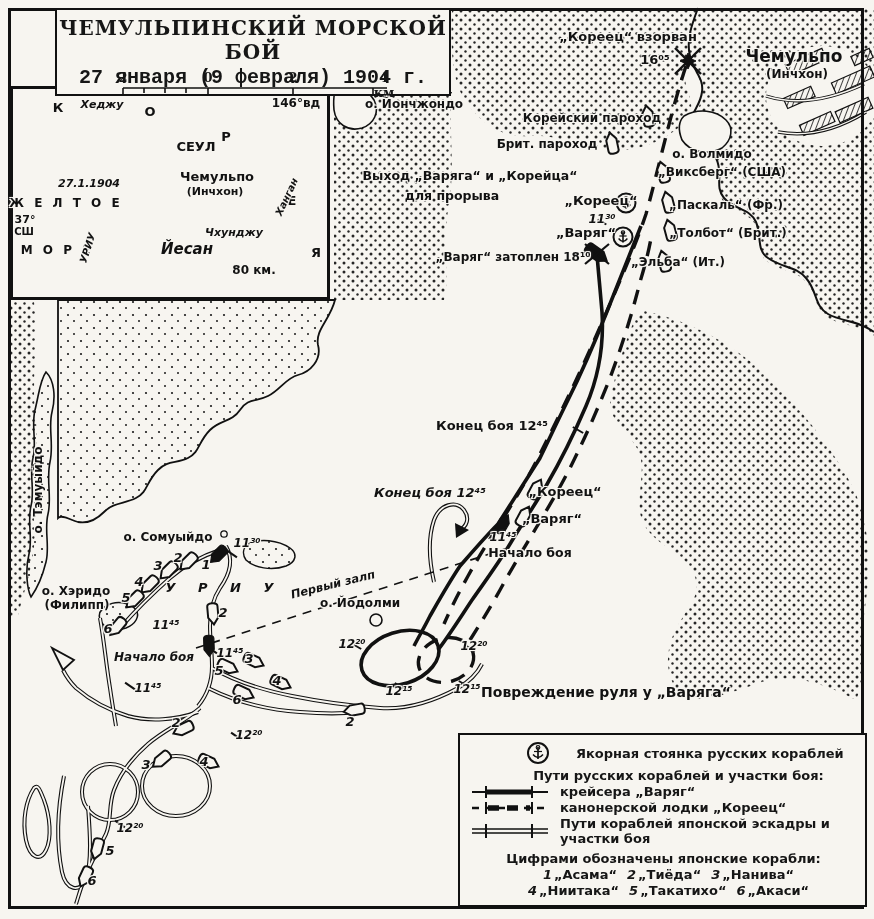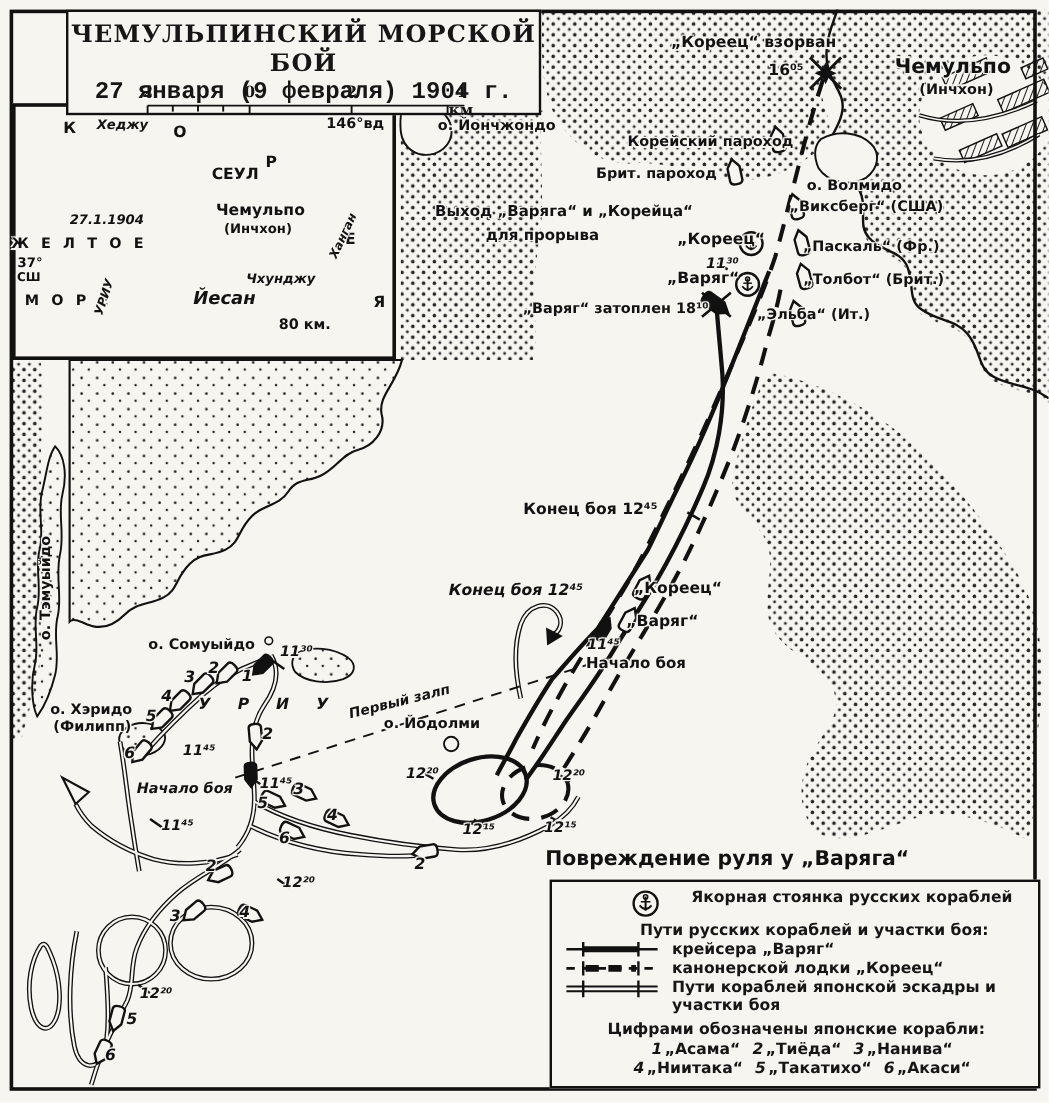--- a/index.html
+++ b/index.html
@@ -18,21 +18,21 @@
   .insetbox{position:absolute;left:10px;top:86px;width:320px;height:214px;background:#f7f5f0;
             border:3px solid #111;box-sizing:border-box;z-index:4;}
   
   #labels{position:absolute;left:0;top:0;width:874px;height:919px;z-index:6;pointer-events:none;}
   .map-label{position:absolute;transform:translate(-50%,-50%);font-weight:bold;white-space:nowrap;
              color:#121212;line-height:1;
              text-shadow:-1px -1px 0 #f7f5f0,1px -1px 0 #f7f5f0,-1px 1px 0 #f7f5f0,1px 1px 0 #f7f5f0,0 0 3px #f7f5f0;}
   
   .legend{position:absolute;left:458px;top:733px;width:409px;height:174px;background:#f7f5f0;
           border:2.5px solid #111;box-sizing:border-box;z-index:7;font-weight:bold;font-size:13px;padding:5px 8px 0 10px;}
-  .lg-row{display:flex;align-items:flex-start;gap:10px;margin:1px 0;}
+  .lg-row{display:flex;align-items:center;gap:10px;margin:1px 0;}
   .lg-samp{flex:0 0 80px;}
   .lg-anchor-row{justify-content:flex-start;gap:26px;margin-left:56px;}
   .lg-heading{text-align:center;margin:3px 0 1px 30px;}
   .lg-heading2{text-align:center;margin:5px 0 1px 0;}
   .lg-ships{text-align:center;line-height:1.25;}
   .lg-ships i{font-style:italic;margin:0 2px 0 10px;}
 </style>
 </head>
 <body>
 
@@ -350,21 +350,21 @@
       <div class="map-label" style="left: 76px; top: 591px; font-size: 12px; transform: translate(-50%, -50%);">о. Хэридо</div>
       <div class="map-label" style="left: 77px; top: 605px; font-size: 12px; transform: translate(-50%, -50%);">(Филипп)</div>
       <div class="map-label" style="left: 166px; top: 625px; font-size: 12px; font-style: italic; transform: translate(-50%, -50%);">11⁴⁵</div>
       <div class="map-label" style="left: 154px; top: 657px; font-size: 12px; font-style: italic; transform: translate(-50%, -50%);">Начало боя</div>
       <div class="map-label" style="left: 230px; top: 653px; font-size: 12px; font-style: italic; transform: translate(-50%, -50%);">11⁴⁵</div>
       <div class="map-label" style="left: 148px; top: 688px; font-size: 12px; font-style: italic; transform: translate(-50%, -50%);">11⁴⁵</div>
       <div class="map-label" style="left: 352px; top: 644px; font-size: 12px; font-style: italic; transform: translate(-50%, -50%);">12²⁰</div>
       <div class="map-label" style="left: 474px; top: 646px; font-size: 12px; font-style: italic; transform: translate(-50%, -50%);">12²⁰</div>
       <div class="map-label" style="left: 399px; top: 691px; font-size: 12px; font-style: italic; transform: translate(-50%, -50%);">12¹⁵</div>
       <div class="map-label" style="left: 467px; top: 689px; font-size: 12px; font-style: italic; transform: translate(-50%, -50%);">12¹⁵</div>
-      <div class="map-label" style="left: 606px; top: 716px; font-size: 17px; transform: translate(-50%, -50%);">Повреждение руля у „Варяга“</div>
+      <div class="map-label" style="left: 606px; top: 692px; font-size: 14px; transform: translate(-50%, -50%);">Повреждение руля у „Варяга“</div>
       <div class="map-label" style="left: 249px; top: 735px; font-size: 12px; font-style: italic; transform: translate(-50%, -50%);">12²⁰</div>
       <div class="map-label" style="left: 130px; top: 828px; font-size: 12px; font-style: italic; transform: translate(-50%, -50%);">12²⁰</div>
       <div class="map-label" style="left: 38px; top: 490px; font-size: 12px; transform: translate(-50%, -50%) rotate(-90deg);">о. Тэмуыйдо</div>
       <div class="map-label" style="left: 206px; top: 564px; font-size: 13px; font-style: italic; transform: translate(-50%, -50%);">1</div>
       <div class="map-label" style="left: 178px; top: 557px; font-size: 13px; font-style: italic; transform: translate(-50%, -50%);">2</div>
       <div class="map-label" style="left: 158px; top: 565px; font-size: 13px; font-style: italic; transform: translate(-50%, -50%);">3</div>
       <div class="map-label" style="left: 139px; top: 581px; font-size: 13px; font-style: italic; transform: translate(-50%, -50%);">4</div>
       <div class="map-label" style="left: 126px; top: 597px; font-size: 13px; font-style: italic; transform: translate(-50%, -50%);">5</div>
       <div class="map-label" style="left: 108px; top: 628px; font-size: 13px; font-style: italic; transform: translate(-50%, -50%);">6</div>
       <div class="map-label" style="left: 223px; top: 612px; font-size: 13px; font-style: italic; transform: translate(-50%, -50%);">2</div>

